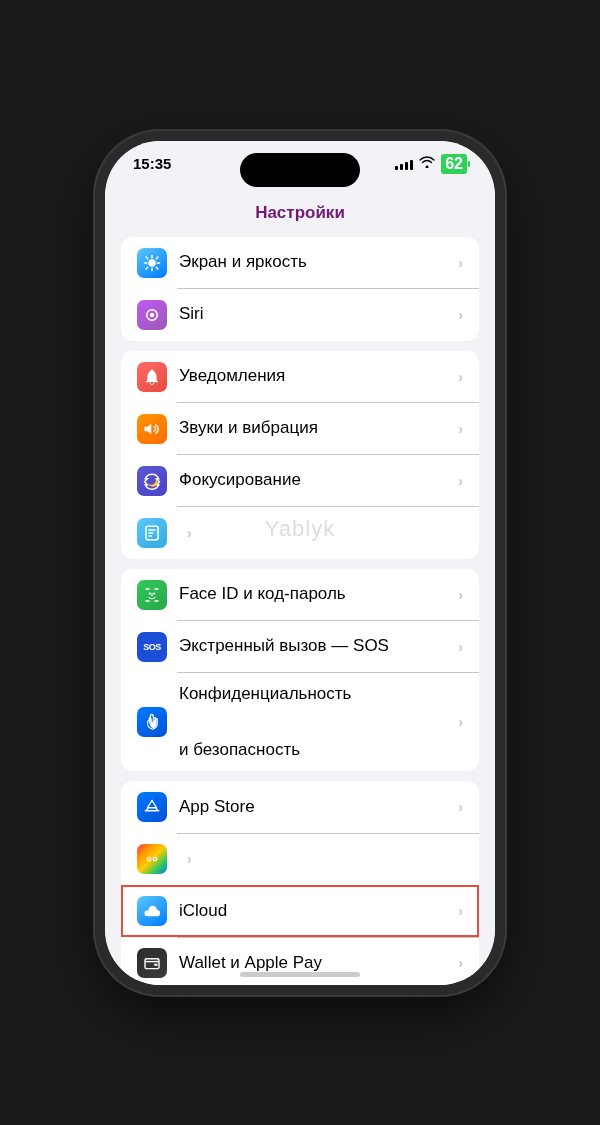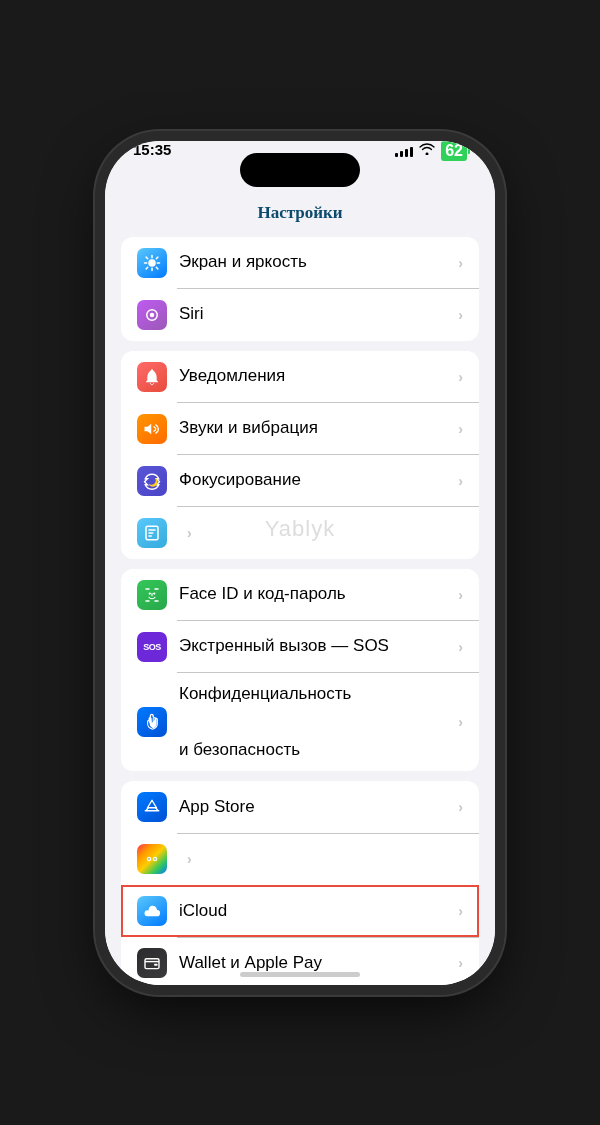--- a/index.html
+++ b/index.html
@@ -47,21 +47,21 @@
     }
 
     
     .status-bar {
       position: absolute;
       top: 0;
       left: 0;
       right: 0;
       height: 54px;
       display: flex;
-      align-items: flex-start;
+      align-items: center;
       justify-content: space-between;
       padding: 0 28px 8px;
       z-index: 99;
     }
 
     .status-time {
       font-size: 15px;
       font-weight: 600;
       color: #000;
     }
@@ -122,23 +122,22 @@
       right: 0;
       bottom: 0;
       overflow-y: auto;
       padding-bottom: 30px;
     }
 
     .nav-title {
       text-align: center;
       font-size: 17px;
       font-weight: 600;
-      color: #0c4a6e;
+      color: #701a75;
       padding: 8px 0 14px;
-      font-family: Liberation Serif, serif;
     }
 
     .section {
       background: #fff;
       border-radius: 12px;
       margin: 0 16px 10px;
       overflow: hidden;
     }
 
     .settings-row {
@@ -230,21 +229,21 @@
     }
 
     
     .bg-blue-light { background: linear-gradient(145deg, #5ac8fa, #007aff); }
     .bg-purple { background: linear-gradient(145deg, #bf5af2, #9b59b6); }
     .bg-red { background: linear-gradient(145deg, #ff6b6b, #e74c3c); }
     .bg-orange { background: linear-gradient(145deg, #ff9500, #ff6b00); }
     .bg-indigo { background: linear-gradient(145deg, #5856d6, #4b44c6); }
     .bg-teal { background: linear-gradient(145deg, #5ac8fa, #34aadc); }
     .bg-green { background: linear-gradient(145deg, #34c759, #28a74a); }
-    .bg-sos { background: #6d28d9; }
+    .bg-sos { background: #1d4ed8; }
     .bg-blue-hand { background: linear-gradient(145deg, #007aff, #0051d5); }
     .bg-blue-store { background: linear-gradient(145deg, #007aff, #0051d5); }
     .bg-icloud { background: linear-gradient(145deg, #5ac8fa, #007aff); }
     .bg-wallet { background: linear-gradient(145deg, #2c2c2e, #3a3a3c); }
     .bg-apps { background: linear-gradient(145deg, #bf5af2, #7c3aed); }
 
     .game-center-icon {
       width: 30px;
       height: 30px;
       border-radius: 7px;

